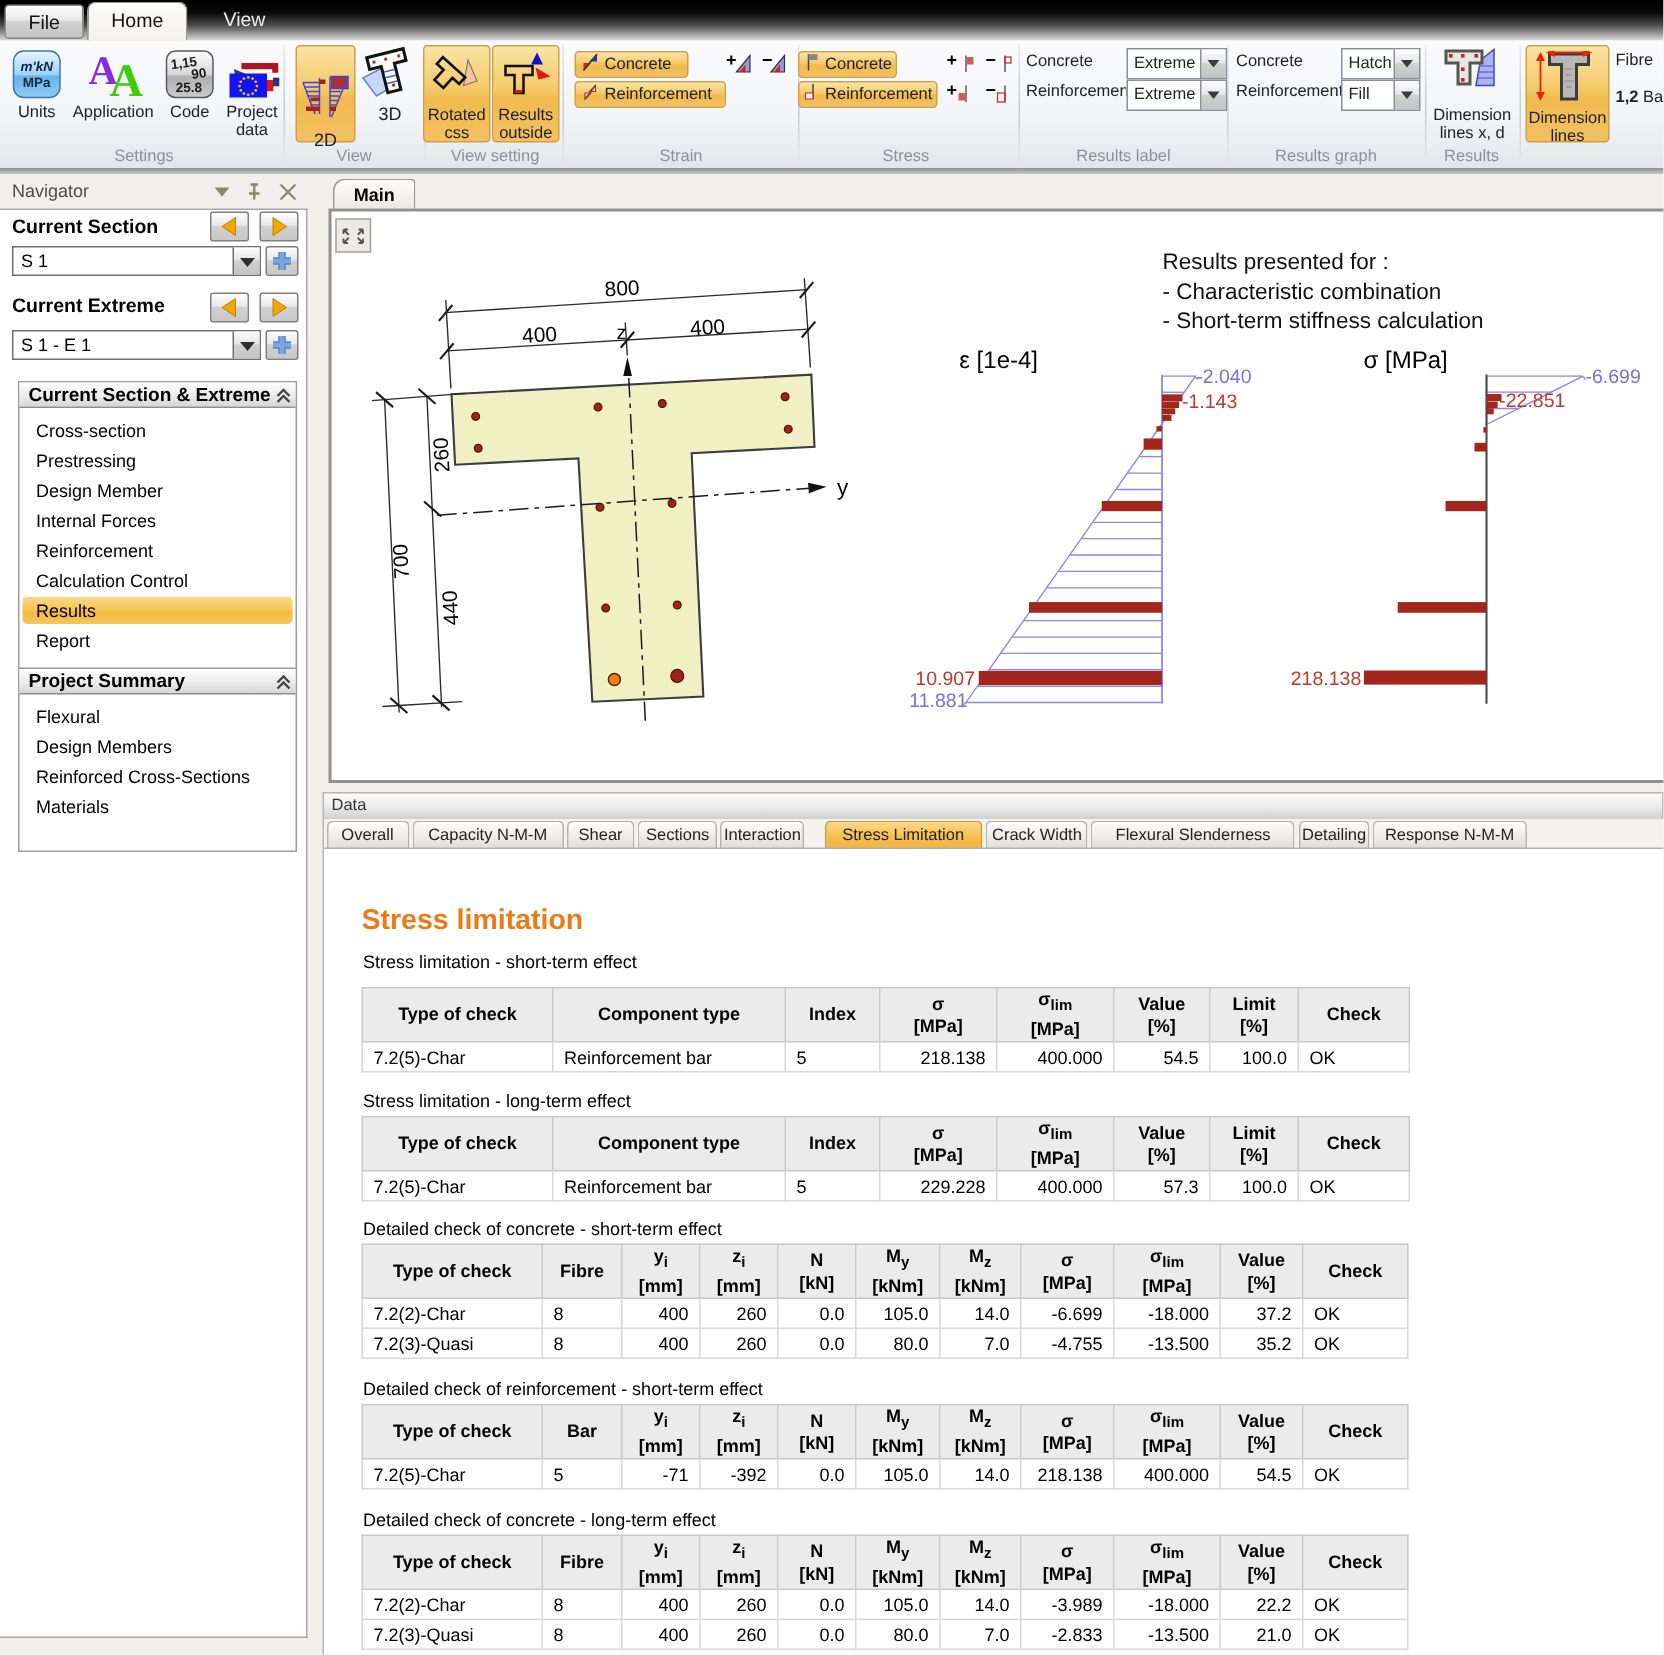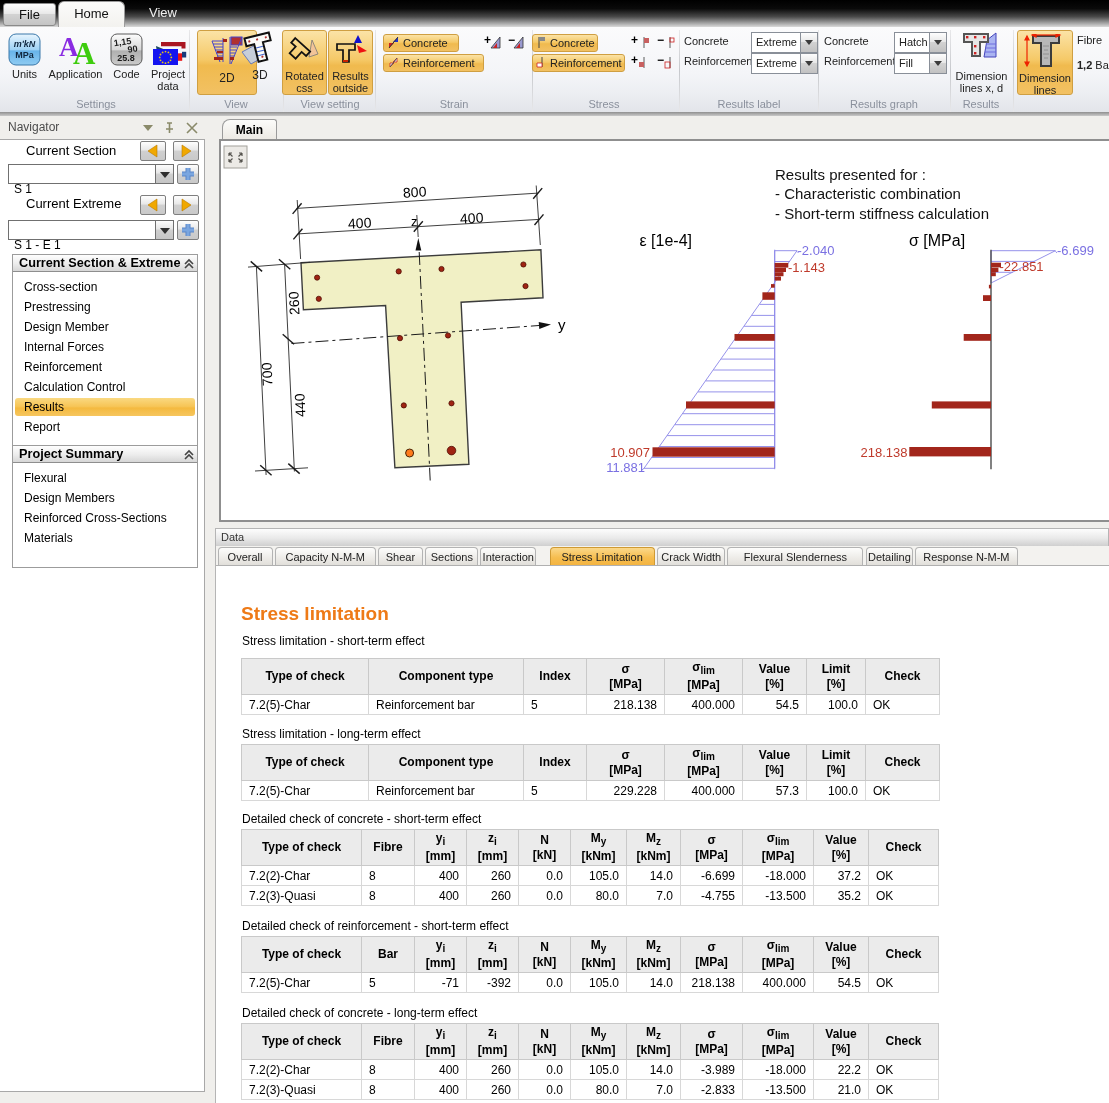--- a/index.html
+++ b/index.html
@@ -27,25 +27,25 @@
 .bigbtn { position:absolute; top:3px; text-align:center; font-size:11px; color:#222; }
 .obtn { background:linear-gradient(180deg,#fbe3a6,#f5c968 45%,#f0ba4e 55%,#f2c163); border:1px solid #cf9f42; border-radius:3px; }
 .sbtn { position:absolute; font-size:11px; color:#222; }
 .combo { position:absolute; height:21px; background:#fff; border:1px solid #898f98; font-size:11px; color:#222; }
 .combo .ar { position:absolute; right:0; top:0; width:17px; height:19px;
   background:linear-gradient(180deg,#fdfdfd,#e8e8e8 45%,#d2d2d2 50%,#c2c2c2); border-left:1px solid #898f98; }
 .combo .ar:after { content:""; position:absolute; left:4px; top:7px; border:4px solid transparent; border-top:5px solid #3c3c3c; }
 
 #nav-title { position:absolute; left:0; top:116px; width:205px; height:23px; font-size:12px; color:#4c4c4c; }
 #navigator { position:absolute; left:0; top:139px; width:205px; height:953px; background:#fff; border:1px solid #a8a8a8; border-left:none; }
-.nvhead { font-size:13px; font-weight:normal; color:#000; position:absolute; left:26px; }
+.nvhead { font-size:13px; font-weight:bold; color:#000; position:absolute; left:8px; }
 .nvbtn { position:absolute; width:26px; height:20px; background:linear-gradient(180deg,#fefefe,#e8e8e8 45%,#d0d0d0 50%,#c9c9c9);
   border:1px solid #7f7f7f; border-radius:2px; }
 .nvcombo { position:absolute; left:8px; width:166px; height:20px; background:#fff; border:1px solid #707070; font-size:12px; color:#000; }
-.nvcombo span { position:absolute; left:5px; top:17px;text-align:center; }
+.nvcombo span { position:absolute; left:5px; top:2px;text-align:center; }
 .nvcombo .ar { position:absolute; right:0; top:0; width:18px; height:18px;
   background:linear-gradient(180deg,#fdfdfd,#e6e6e6 45%,#cfcfcf 50%,#c5c5c5); border-left:1px solid #707070; }
 .nvcombo .ar:after { content:""; position:absolute; left:4px; top:7px; border:5px solid transparent; border-top:6px solid #2f2f2f; }
 .grpbox { position:absolute; left:12px; width:186px; background:#fff; border:1px solid #9c9c9c; }
 .grphead { position:relative; height:17px; background:linear-gradient(180deg,#fefefe,#ececec 55%,#d6d6d6);
   border-bottom:1px solid #8e8e8e; font-size:12.7px; font-weight:bold; padding:1px 0 0 6px; }
 .nvitem { position:relative; height:20px; font-size:12px; padding-left:11px; line-height:20px; color:#000; }
 .nvsel { position:absolute; left:2px; right:2px; top:1px; bottom:1px; border-radius:3px;
   background:linear-gradient(180deg,#fad981,#f6c353 50%,#f4b93e 55%,#f6c65f); z-index:0; }
 .nvitem span { position:relative; z-index:1; }
@@ -152,21 +152,21 @@
             <circle cx="22.4" cy="32.4" r="0.9"></circle>
           <circle cx="19.5" cy="33.2" r="0.9"></circle>
             <circle cx="16.6" cy="32.4" r="0.9"></circle>
             <circle cx="14.5" cy="30.3" r="0.9"></circle>
           <circle cx="13.7" cy="27.4" r="0.9"></circle>
             <circle cx="14.5" cy="24.5" r="0.9"></circle>
             <circle cx="16.6" cy="22.4" r="0.9"></circle>
         </g>
       </svg><br>Project<br>data</div>
 
-    <div class="bigbtn obtn" style="left:197px;top:3px;width:60px;height:65px;padding-top:2px">
+    <div class="bigbtn obtn" style="left:197px;top:3px;width:40px;height:65px;padding-top:16px">
       <svg width="36" height="36" viewBox="0 0 36 36">
         <g stroke="#4444cc" stroke-width="1">
           <line x1="3" y1="8" x2="14" y2="8"></line>
             <line x1="4" y1="11" x2="14" y2="11"></line>
             <line x1="5" y1="14" x2="14" y2="14"></line>
           <line x1="6" y1="17" x2="14" y2="17"></line>
             <line x1="7" y1="20" x2="14" y2="20"></line>
             <line x1="8" y1="23" x2="14" y2="23"></line>
           <line x1="9" y1="26" x2="14" y2="26"></line>
             <line x1="14" y1="5" x2="14" y2="29"></line>

